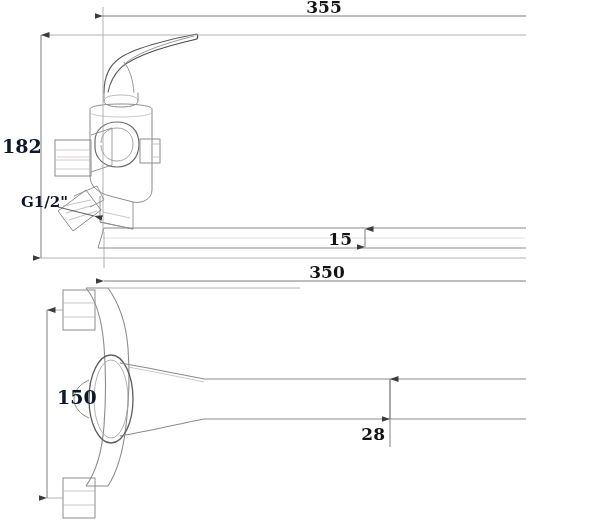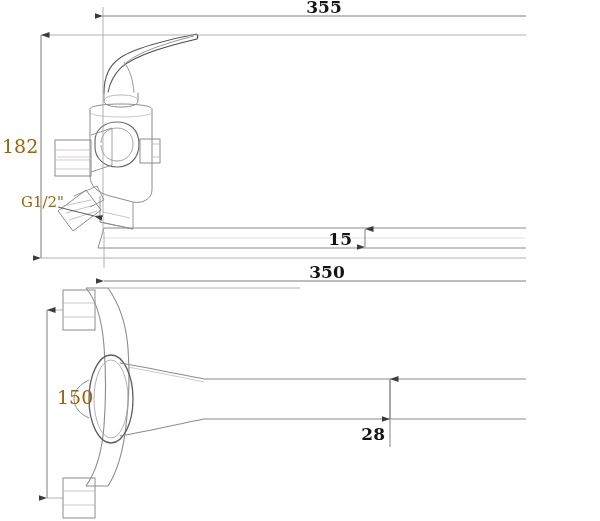--- a/index.html
+++ b/index.html
@@ -8,22 +8,22 @@
   #sheet svg{position:absolute;left:0;top:0;}
   .dimtext{
     font-family:"DejaVu Serif",serif;
     font-weight:bold;
     fill:#141414;
     font-size:17px;
   }
   .lbl{
     position:absolute;
     font-family:"DejaVu Serif",serif;
-    font-weight:normal;
-    color:#a16207;
+    font-weight:bold;
+    color:#0f172a;
     white-space:nowrap;
     line-height:1;
   }
 </style>
 </head>
 <body>
 
 <div id="sheet">
 
   <svg width="600" height="521" viewBox="0 0 600 521">

